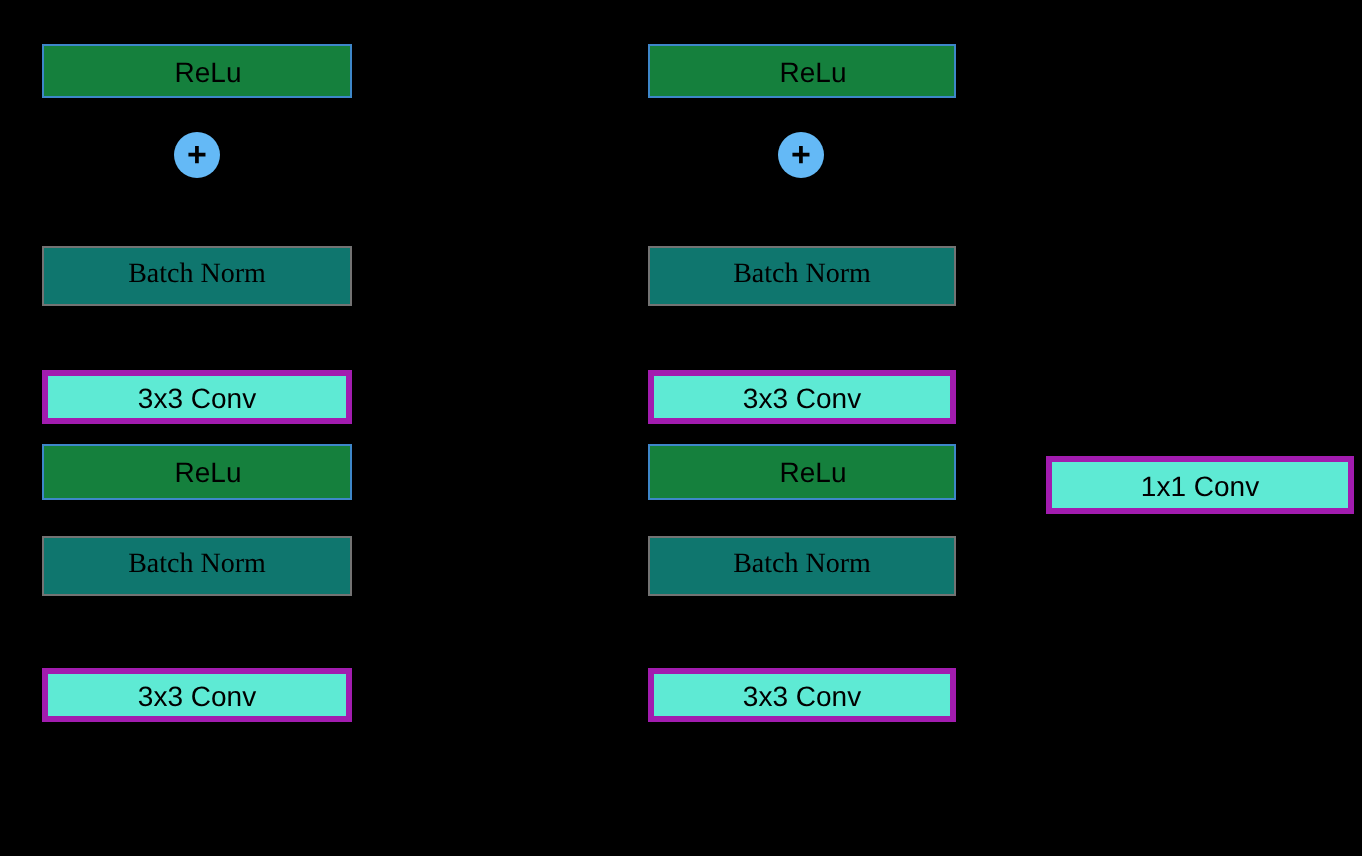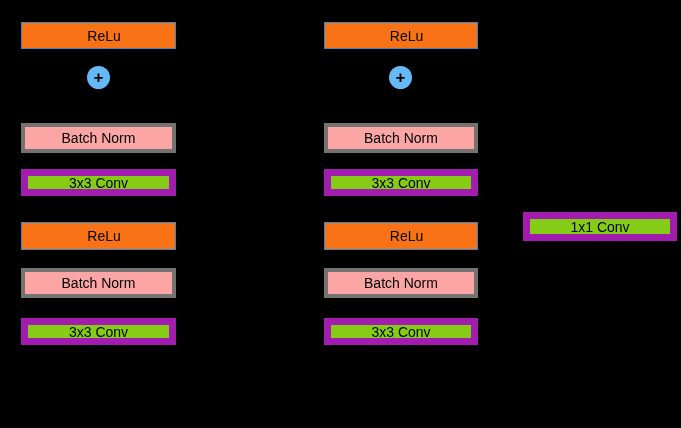--- a/index.html
+++ b/index.html
@@ -20,31 +20,33 @@
     box-sizing: border-box;
     display: flex;
     align-items: center;
     justify-content: center;
     font-size: 14px;
     color: #000000;
     text-align: center;
     line-height: 1;
   }
   .relu {
-    background: #f97316;
+    background: #15803d;
     border: 1.5px solid #3E87C9;
     padding-left: 11px;
   }
   .conv {
-    background: #84cc16;
-    border: 7px solid #a21caf;
+    background: #5eead4;
+    border: 3px solid #a21caf;
+    margin-top: 16px;
   }
   .bn {
-    background: #fca5a5;
-    border: 4px solid #737373;
+    background: #0f766e;
+    border: 1px solid #737373;
+    font-family: Liberation Serif, serif;
   }
   .add-circle {
     position: absolute;
     box-sizing: border-box;
     width: 23px;
     height: 23px;
     border-radius: 50%;
     background: #64B9F6;
     display: flex;
     align-items: center;

